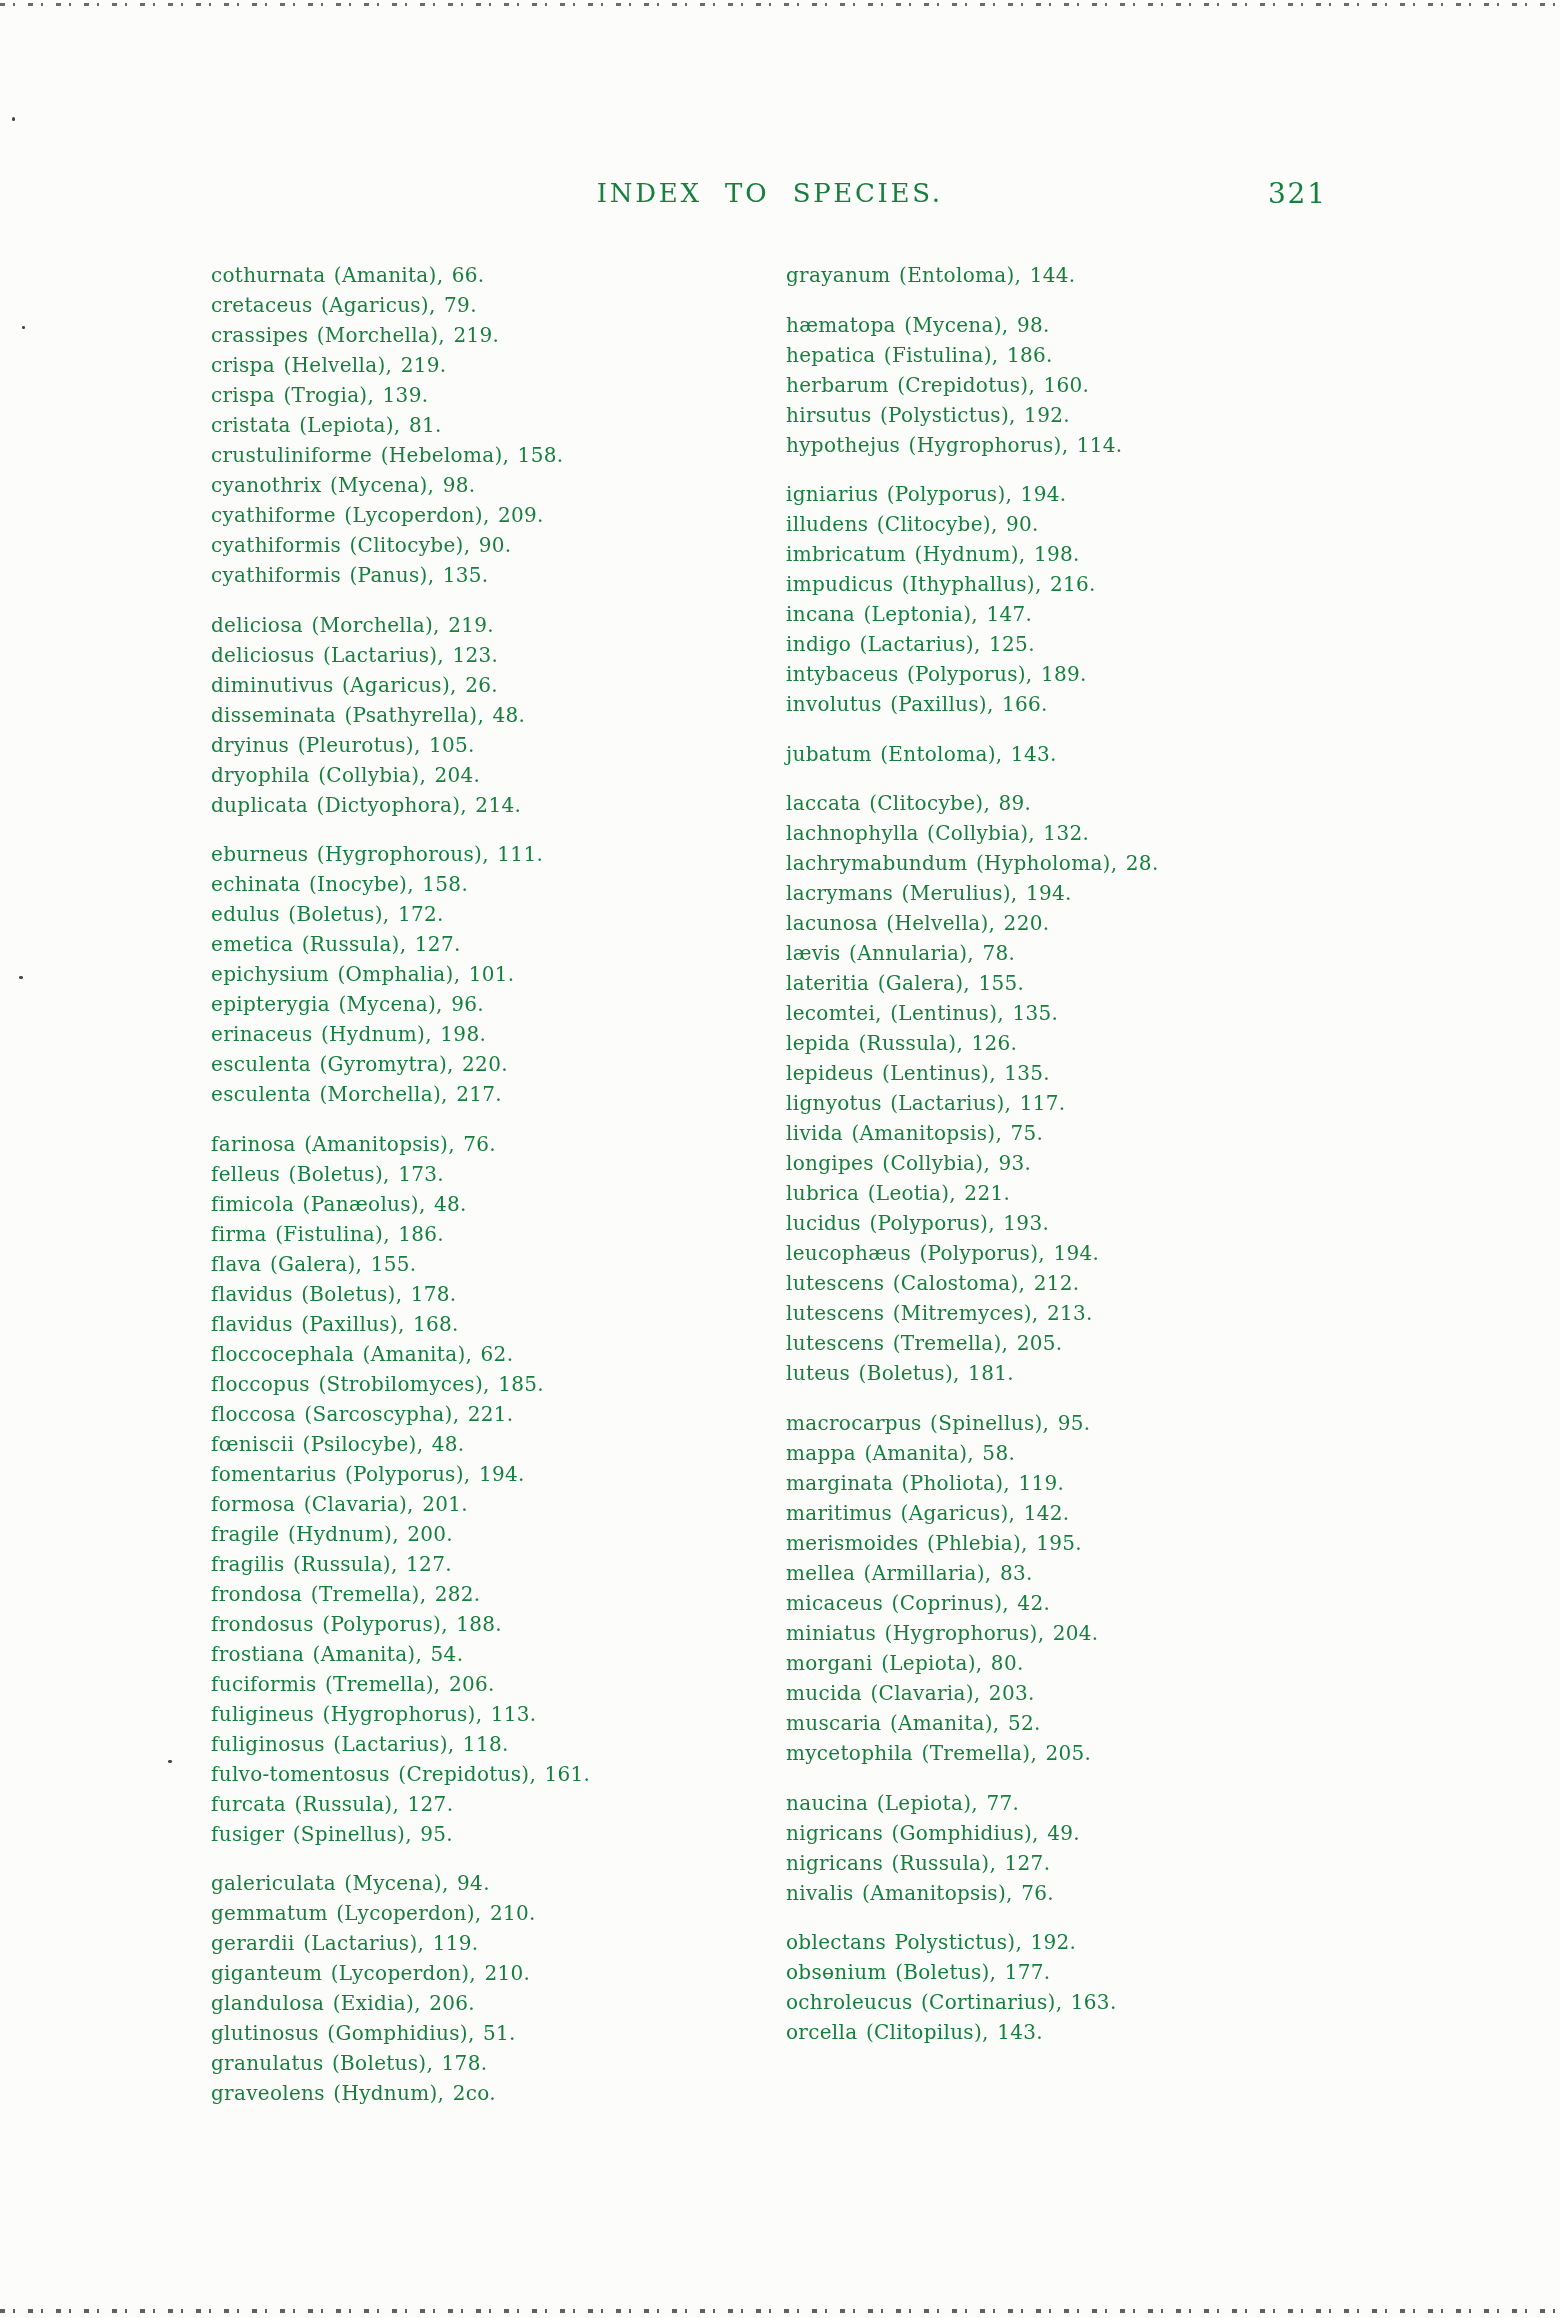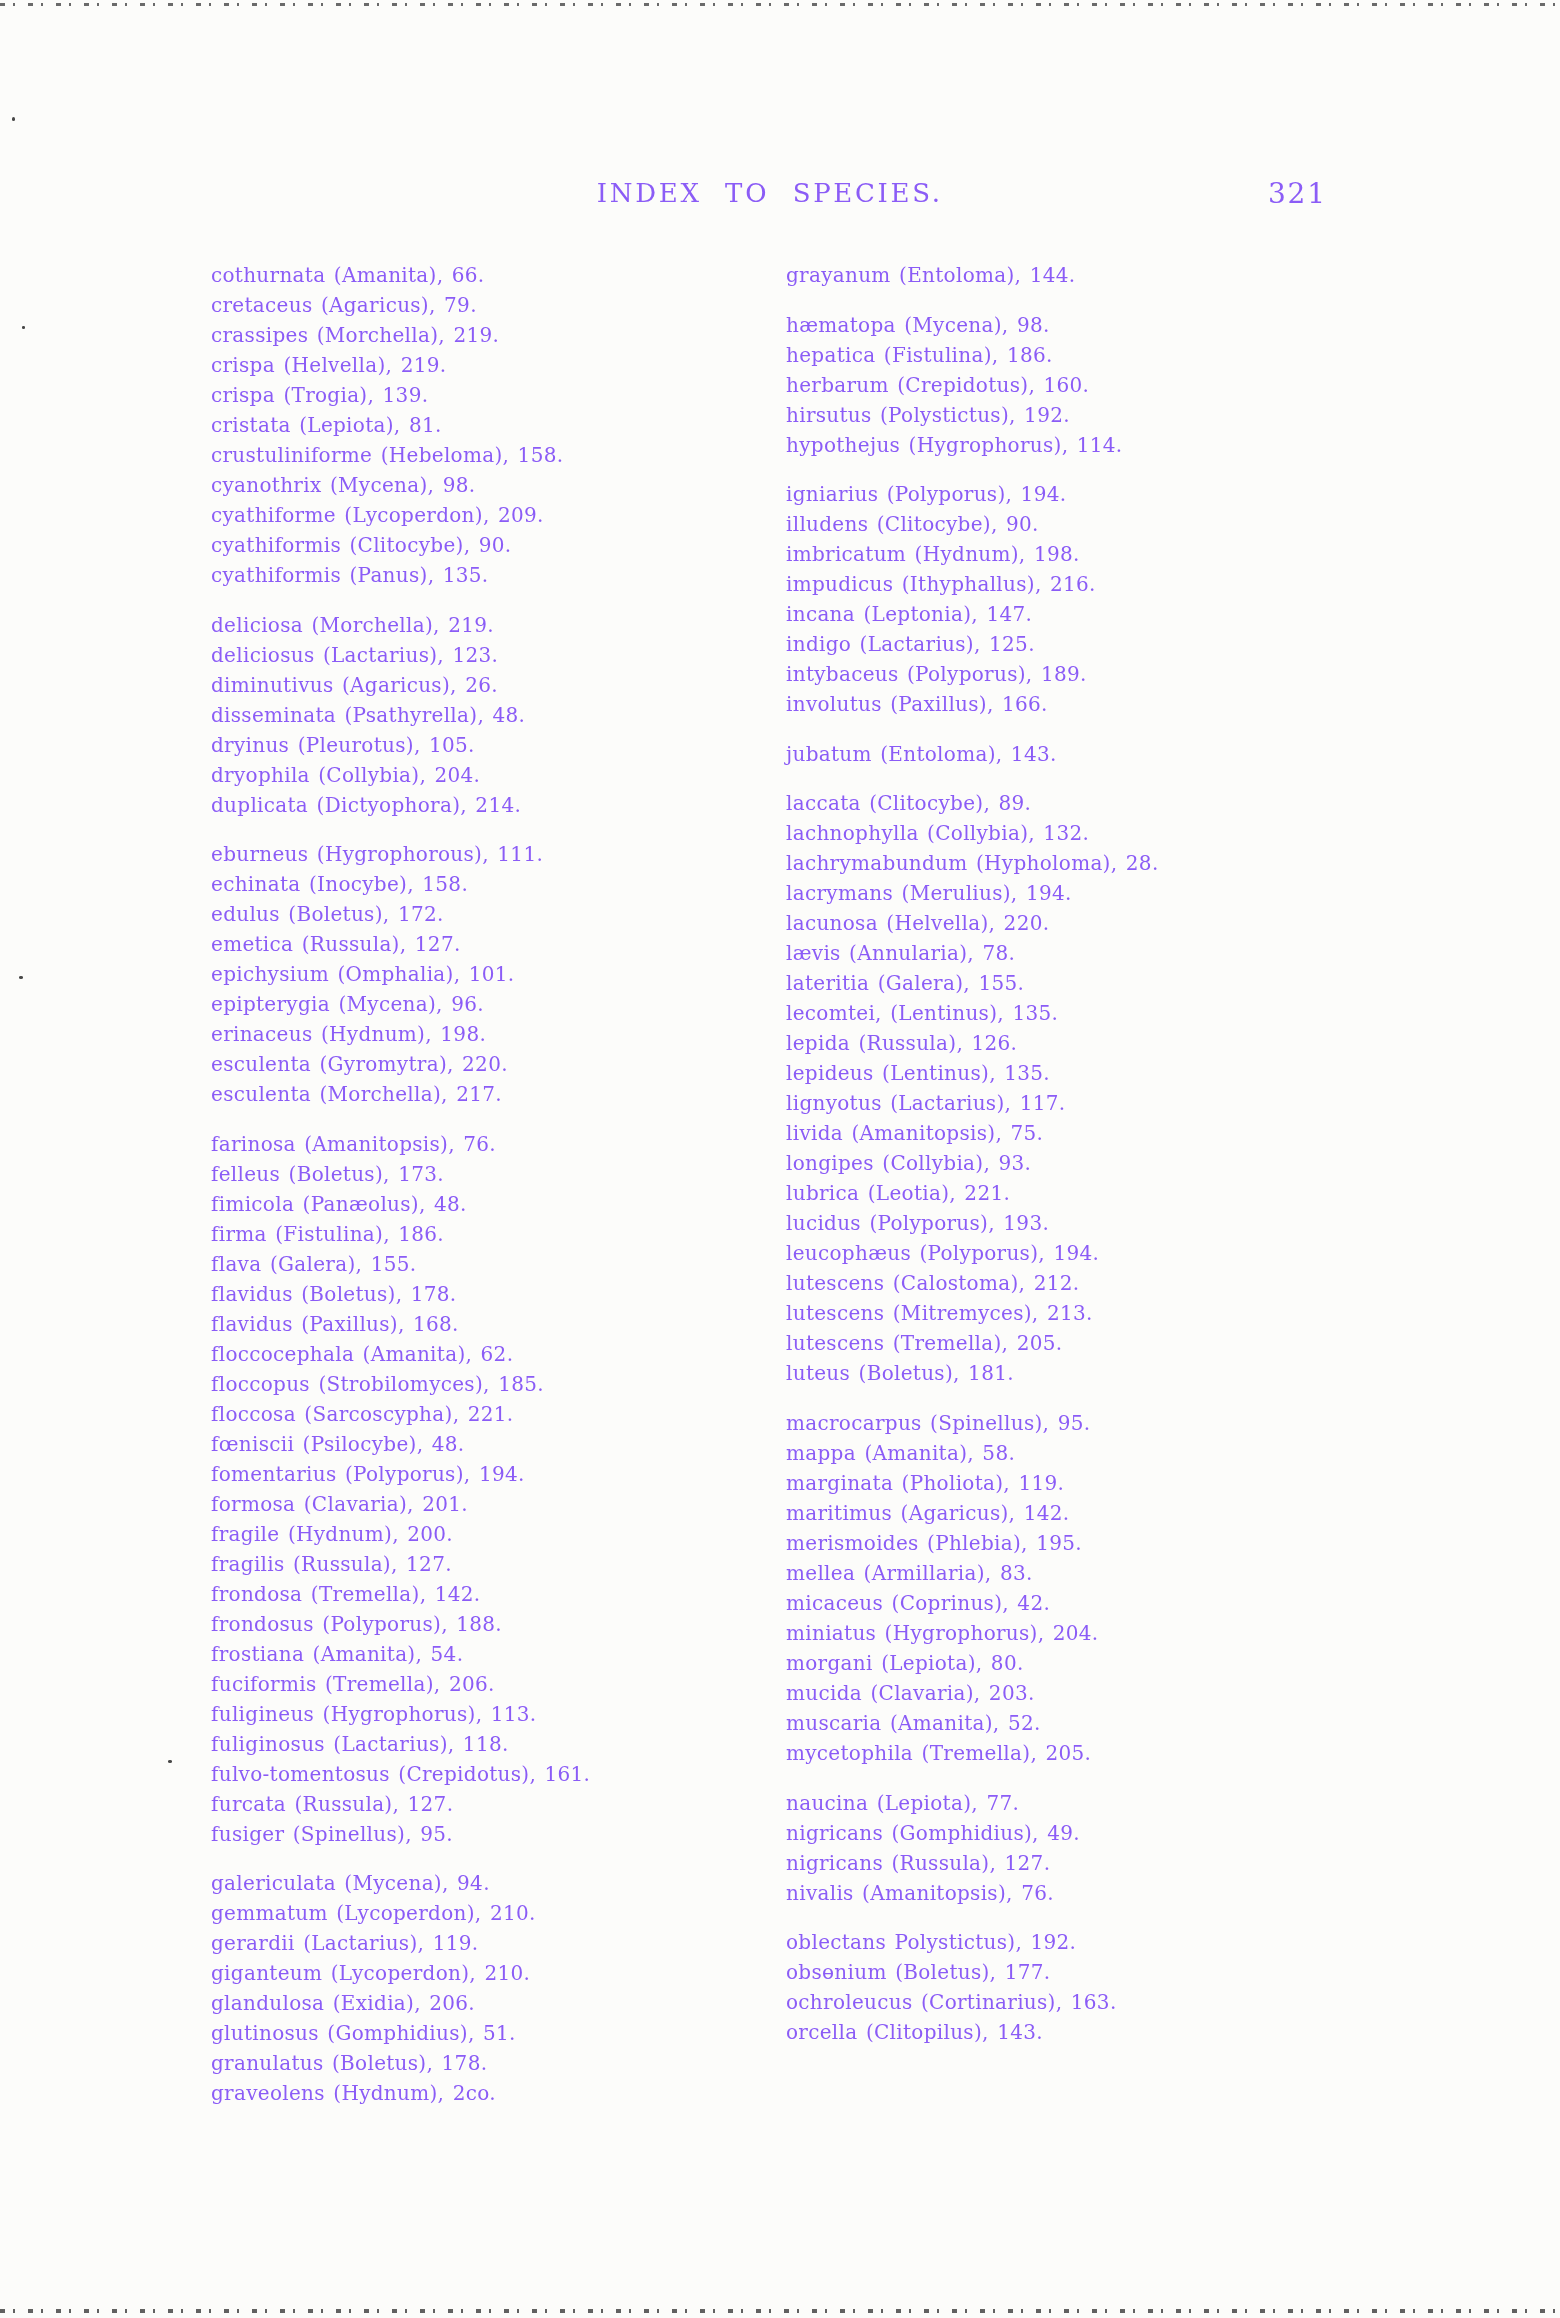--- a/index.html
+++ b/index.html
@@ -2,21 +2,21 @@
 <html style="font-size:14.3px"><head>
 <meta charset="utf-8">
 <style>
   html,body { margin:0; padding:0; background:#e8e8e4; }
   .page {
     position:relative;
     width:1561px; height:2319px;
     margin:0 auto;
     background:#fcfcfa;
     font-family:"DejaVu Serif", "Liberation Serif", serif;
-    color:#8b5cf6;
+    color:#15803d;
     overflow:hidden;
   }
   
   .scan-edge {
     position:absolute; left:0; width:1561px; height:3.6px;
     background:repeating-linear-gradient(90deg,#3a3a3a 0 5.4px, transparent 5.4px 12.5px, #3a3a3a 12.5px 15px, transparent 15px 28px);
     opacity:.75;
   }
   .scan-edge.top { top:2.7px; }
   .scan-edge.bottom { top:2309px; opacity:.8; }
@@ -106,21 +106,21 @@
         <div class="entry">flavidus (Boletus), 178.</div>
         <div class="entry">flavidus (Paxillus), 168.</div>
         <div class="entry">floccocephala (Amanita), 62.</div>
         <div class="entry">floccopus (Strobilomyces), 185.</div>
         <div class="entry">floccosa (Sarcoscypha), 221.</div>
         <div class="entry">fœniscii (Psilocybe), 48.</div>
         <div class="entry">fomentarius (Polyporus), 194.</div>
         <div class="entry">formosa (Clavaria), 201.</div>
         <div class="entry">fragile (Hydnum), 200.</div>
         <div class="entry">fragilis (Russula), 127.</div>
-        <div class="entry">frondosa (Tremella), 142.</div>
+        <div class="entry">frondosa (Tremella), 282.</div>
         <div class="entry">frondosus (Polyporus), 188.</div>
         <div class="entry">frostiana (Amanita), 54.</div>
         <div class="entry">fuciformis (Tremella), 206.</div>
         <div class="entry">fuligineus (Hygrophorus), 113.</div>
         <div class="entry">fuliginosus (Lactarius), 118.</div>
         <div class="entry">fulvo-tomentosus (Crepidotus), 161.</div>
         <div class="entry">furcata (Russula), 127.</div>
         <div class="entry">fusiger (Spinellus), 95.</div>
       </div>
       <div class="block">

